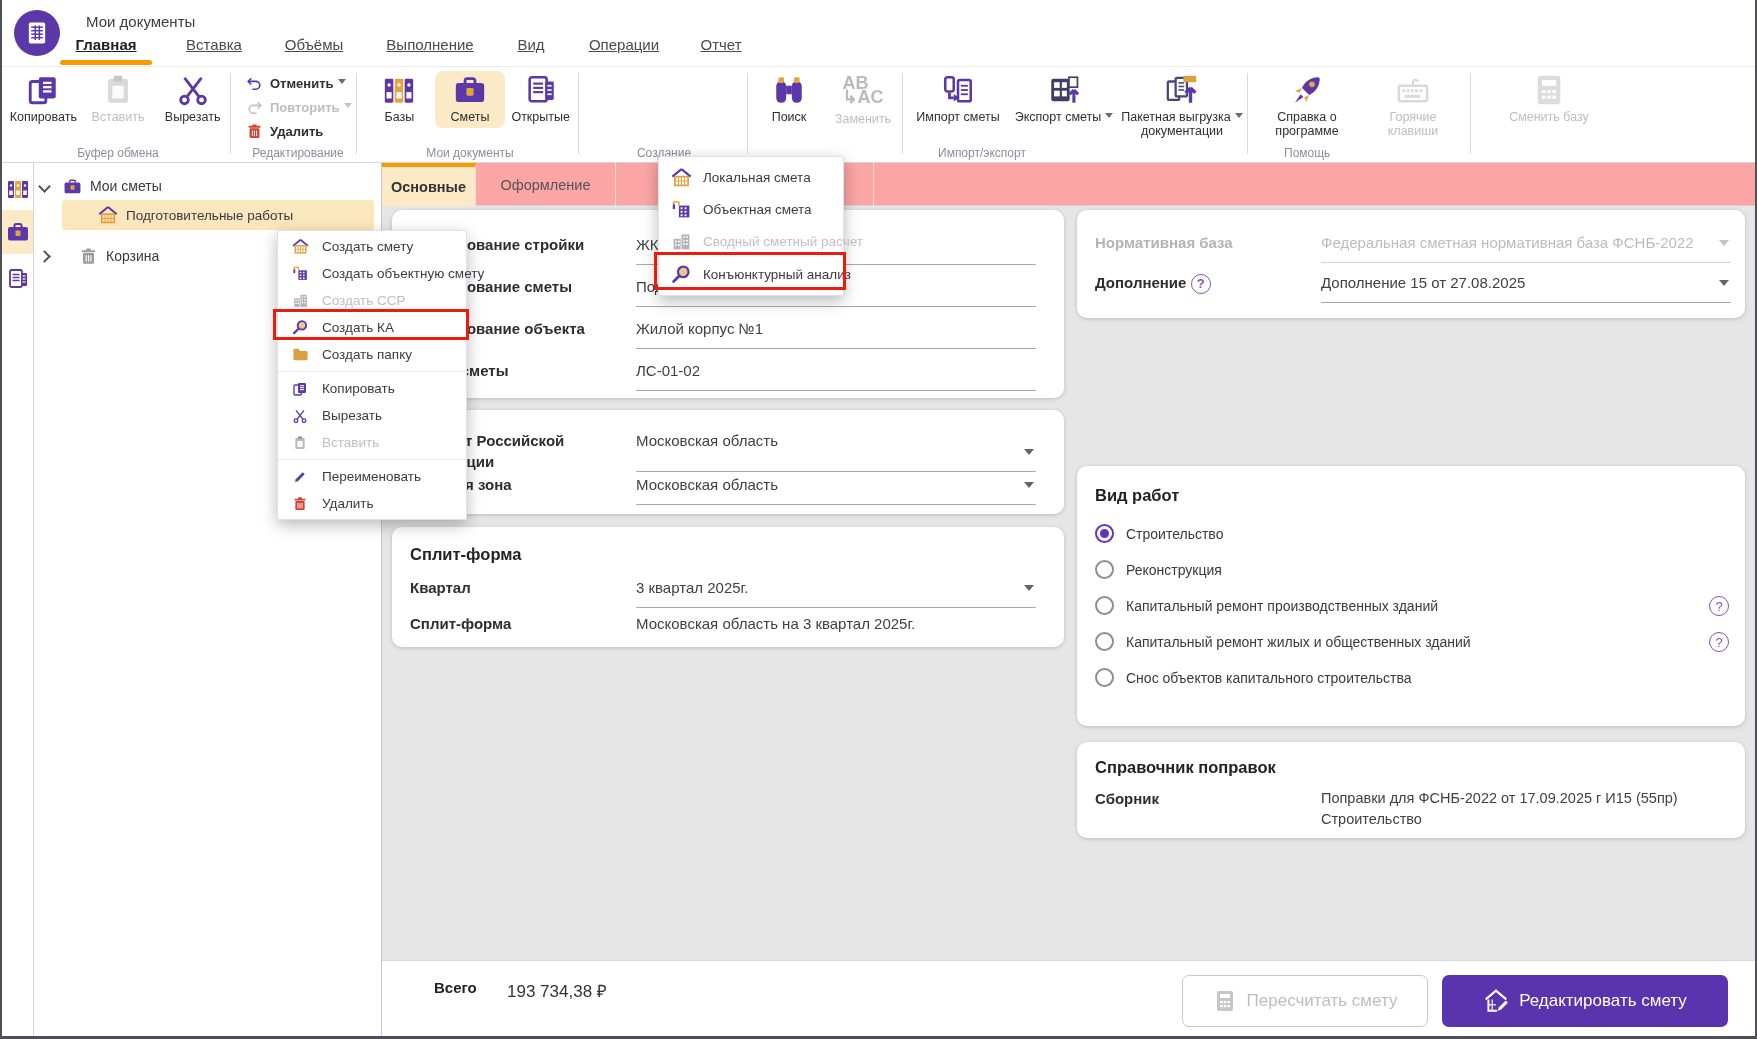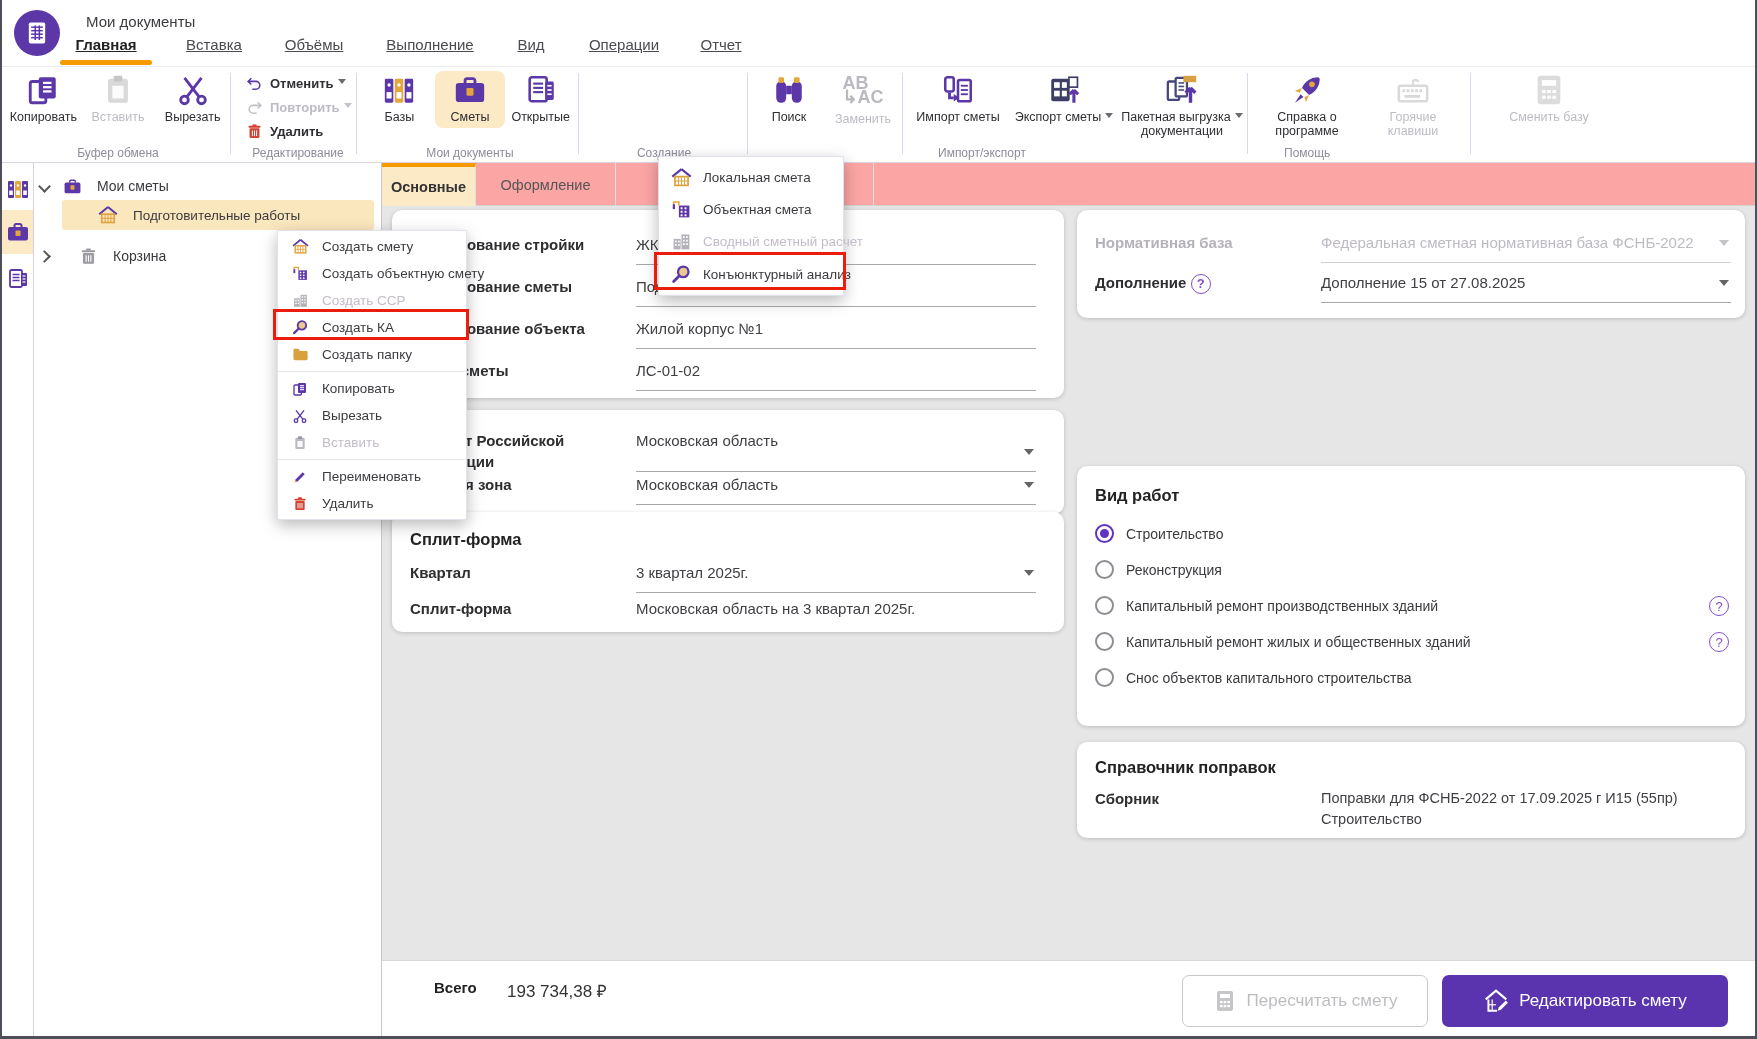--- a/index.html
+++ b/index.html
@@ -35,21 +35,21 @@
   .z1{position:relative;z-index:1;}
   .replace-gfx{font-weight:bold;color:#b9b9bf;font-size:18px;line-height:14px;text-align:left;height:36px;padding-top:3px;}
   
   .rail{position:absolute;left:0;top:163px;width:32px;bottom:0;background:#fff;border-right:1px solid #d5d0dd;}
   .rail-yellow{position:absolute;left:0;top:47px;width:31px;height:44px;background:#fce9c6;}
   .tree{position:absolute;left:32px;top:163px;width:348px;bottom:0;background:#fff;border-right:1px solid #c9c5d1;}
   .trow-item{position:absolute;display:flex;align-items:center;cursor:pointer;}
   .chev{width:9px;height:9px;border-right:2px solid #555;border-bottom:2px solid #555;display:inline-block;}
   .chev.down{transform:rotate(45deg);}
   .chev.right{transform:rotate(-45deg);}
-  .tree-lbl{font-size:14px;color:#3a3a3e;margin-left:15px;}
+  .tree-lbl{font-size:14px;color:#3a3a3e;margin-left:8px;}
   .tree-sel{position:absolute;left:28px;top:37px;width:312px;height:30px;background:#fbe7bd;border-radius:3px;display:flex;align-items:center;padding-left:36px;}
   .tree-sel .tree-lbl{font-size:13.5px;}
   
   .tabstrip{position:absolute;left:380px;top:163px;right:0;height:43px;background:#fca5a5;border-bottom:1px solid #d2d2d2;}
   .ctab{position:absolute;top:0;height:43px;display:flex;align-items:center;justify-content:center;font-size:14.5px;color:#555;cursor:pointer;border-right:1px solid #e0e0e0;}
   .ctab.active{background:#fce9c6;border-top:4px solid #f59b00;font-weight:bold;color:#333;}
   .graybg{position:absolute;left:380px;top:206px;right:0;height:754px;background:#e7e6e6;}
   .card{position:absolute;background:#fff;border-radius:10px;box-shadow:0 1px 4px rgba(0,0,0,.18);}
   .frow{position:absolute;left:18px;right:28px;display:flex;}
   .flabel{width:226px;font-size:15px;font-weight:bold;color:#2e2e31;line-height:21px;padding-right:10px;}
@@ -553,21 +553,21 @@
     <div class="frow" style="top:20px">
       <div class="flabel">Субъект Российской Федерации</div>
       <div class="fvalue uline"><span>Московская область</span><span class="dd"></span></div>
     </div>
     <div class="frow" style="top:64px">
       <div class="flabel">Ценовая зона</div>
       <div class="fvalue uline"><span>Московская область</span><span class="dd"></span></div>
     </div>
   </div>
 
-  <div class="card" style="left:390px;top:512px;width:672px;height:120px;">
+  <div class="card" style="left:390px;top:527px;width:672px;height:120px;">
     <div class="sect-title" style="top:18px">Сплит-форма</div>
     <div class="frow" style="top:50px">
       <div class="flabel">Квартал</div>
       <div class="fvalue uline"><span>3 квартал 2025г.</span><span class="dd"></span></div>
     </div>
     <div class="frow" style="top:86px">
       <div class="flabel">Сплит-форма</div>
       <div class="fvalue">Московская область на 3 квартал 2025г.</div>
     </div>
   </div>

